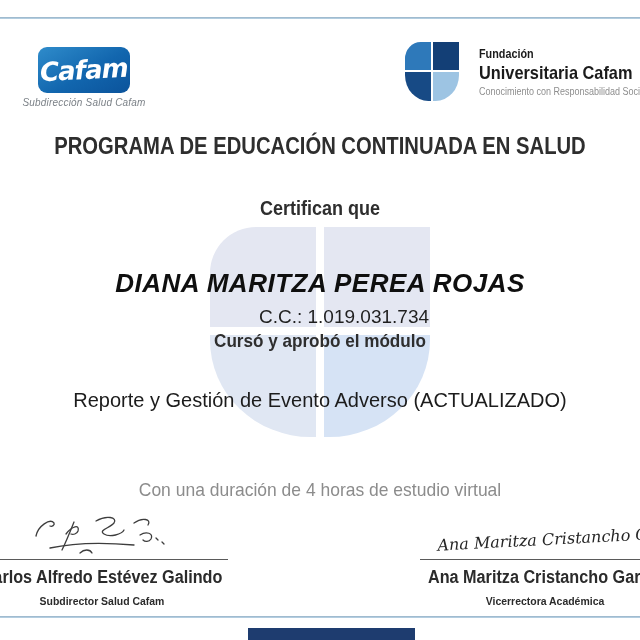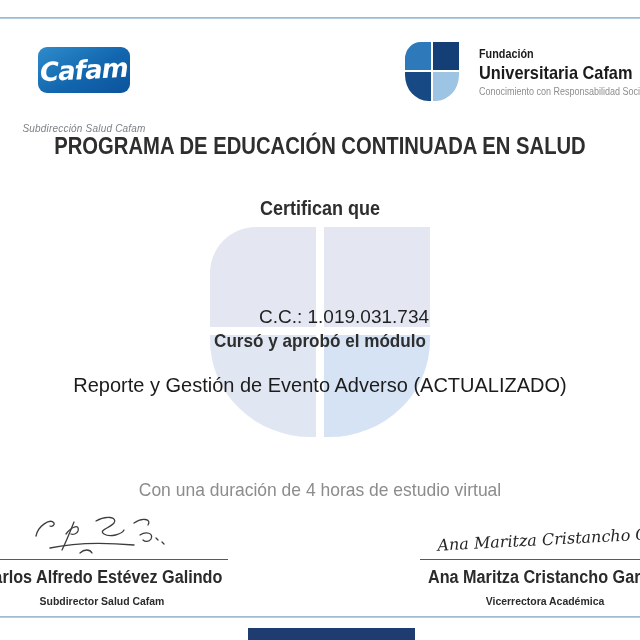--- a/index.html
+++ b/index.html
@@ -13,21 +13,21 @@
   .frame-bottom{top:616px;}
   .footer-bar{position:absolute;left:248px;top:628px;width:167px;height:12px;background:#1e3c6f;}
 
   
   .cafam-box{position:absolute;left:38px;top:47px;width:92px;height:46px;border-radius:9px;
              background:linear-gradient(150deg,#2f8ccb 0%,#1266ae 55%,#0b539b 100%);
              display:flex;align-items:center;justify-content:center;}
   .cafam-word{color:#fff;font-style:italic;font-weight:bold;font-size:26px;letter-spacing:-1px;
               transform:rotate(-3deg);font-family:"DejaVu Sans",sans-serif;}
   .cafam-sub{position:absolute;left:14px;top:97px;width:140px;text-align:center;
-             font-style:italic;font-size:10px;color:#7b8187;letter-spacing:.2px;margin-top:26px;}
+             font-style:italic;font-size:10px;color:#7b8187;letter-spacing:.2px;}
 
   
   .fuc-shield{position:absolute;left:405px;top:42px;width:54px;height:59px;
               display:grid;grid-template-columns:26px 26px;grid-template-rows:28px 29px;gap:2px;}
   .fuc-q{width:100%;height:100%;}
   .fuc-tl{background:#2e79ba;border-top-left-radius:60%;}
   .fuc-tr{background:#133f76;}
   .fuc-bl{background:#174a85;border-bottom-left-radius:90%;}
   .fuc-br{background:#9dc4e3;border-bottom-right-radius:90%;}
   .fuc-text{position:absolute;left:479px;top:47px;width:300px;white-space:nowrap;}
@@ -44,21 +44,21 @@
   .wm-bl{background:#e0e7f3;border-bottom-left-radius:95%;}
   .wm-br{background:#d6e3f5;border-bottom-right-radius:95%;}
 
   
   .cline{position:absolute;left:0;width:640px;text-align:center;line-height:1.15;z-index:1;}
   .title{top:133px;font-size:23px;font-weight:bold;color:#2e2e2e;transform:scaleX(.88);}
   .certify{top:197px;font-size:20px;font-weight:bold;color:#2e2e2e;transform:scaleX(.9);}
   .name{top:269px;font-size:26px;font-weight:bold;font-style:italic;color:#0f0f0f;letter-spacing:.5px;}
   .cc{top:306px;font-size:19px;color:#1f1f1f;padding-left:24px;}
   .curso{top:330px;font-size:19px;font-weight:bold;color:#2e2e2e;transform:scaleX(.9);}
-  .module{top:374px;font-size:20px;color:#1c1c1c;}
+  .module{top:389px;font-size:20px;color:#1c1c1c;}
   .datep{top:438px;font-size:17px;color:#1f1f1f;}
   .duration{top:479px;font-size:19px;color:#8c8c8c;transform:scaleX(.92);}
 
   
   .sig-rule{position:absolute;top:559px;height:1px;background:#5a5a5a;z-index:1;}
   .rule-left{left:-50px;width:278px;}
   .rule-right{left:420px;width:240px;}
   .sig-script-svg{position:absolute;left:22px;top:508px;width:155px;height:50px;z-index:1;}
   .sig-script-text{position:absolute;left:430px;top:530px;width:230px;text-align:center;
                    font-family:"DejaVu Serif",serif;font-style:italic;font-size:16px;color:#262626;
@@ -98,20 +98,21 @@
 
   <div class="watermark">
     <div class="wm-tl"></div>
     <div class="wm-tr"></div>
     <div class="wm-bl"></div>
     <div class="wm-br"></div>
   </div>
 
   <div class="cline title">PROGRAMA DE EDUCACIÓN CONTINUADA EN SALUD</div>
   <div class="cline certify">Certifican que</div>
+  <div class="cline name">DIANA MARITZA PEREA ROJAS</div>
   <div class="cline cc">C.C.: 1.019.031.734</div>
   <div class="cline curso">Cursó y aprobó el módulo</div>
   <div class="cline module">Reporte y Gestión de Evento Adverso (ACTUALIZADO)</div>
   <div class="cline duration">Con una duración de 4 horas de estudio virtual</div>
 
   <svg class="sig-script-svg" viewBox="0 0 155 50" fill="none" stroke="#3d3d3d" stroke-width="1.3" stroke-linecap="round">
     <path d="M14,28 C16,18 28,10 32,15 C33,17 30,19 28,18"></path>
     <path d="M44,26 C50,18 58,16 56,23 C55,26 51,27 49,26"></path>
     <path d="M52,14 C48,24 44,34 40,42"></path>
     <path d="M74,13 C84,7 96,9 92,15 C88,20 76,22 82,26 C88,30 100,26 102,22"></path>

